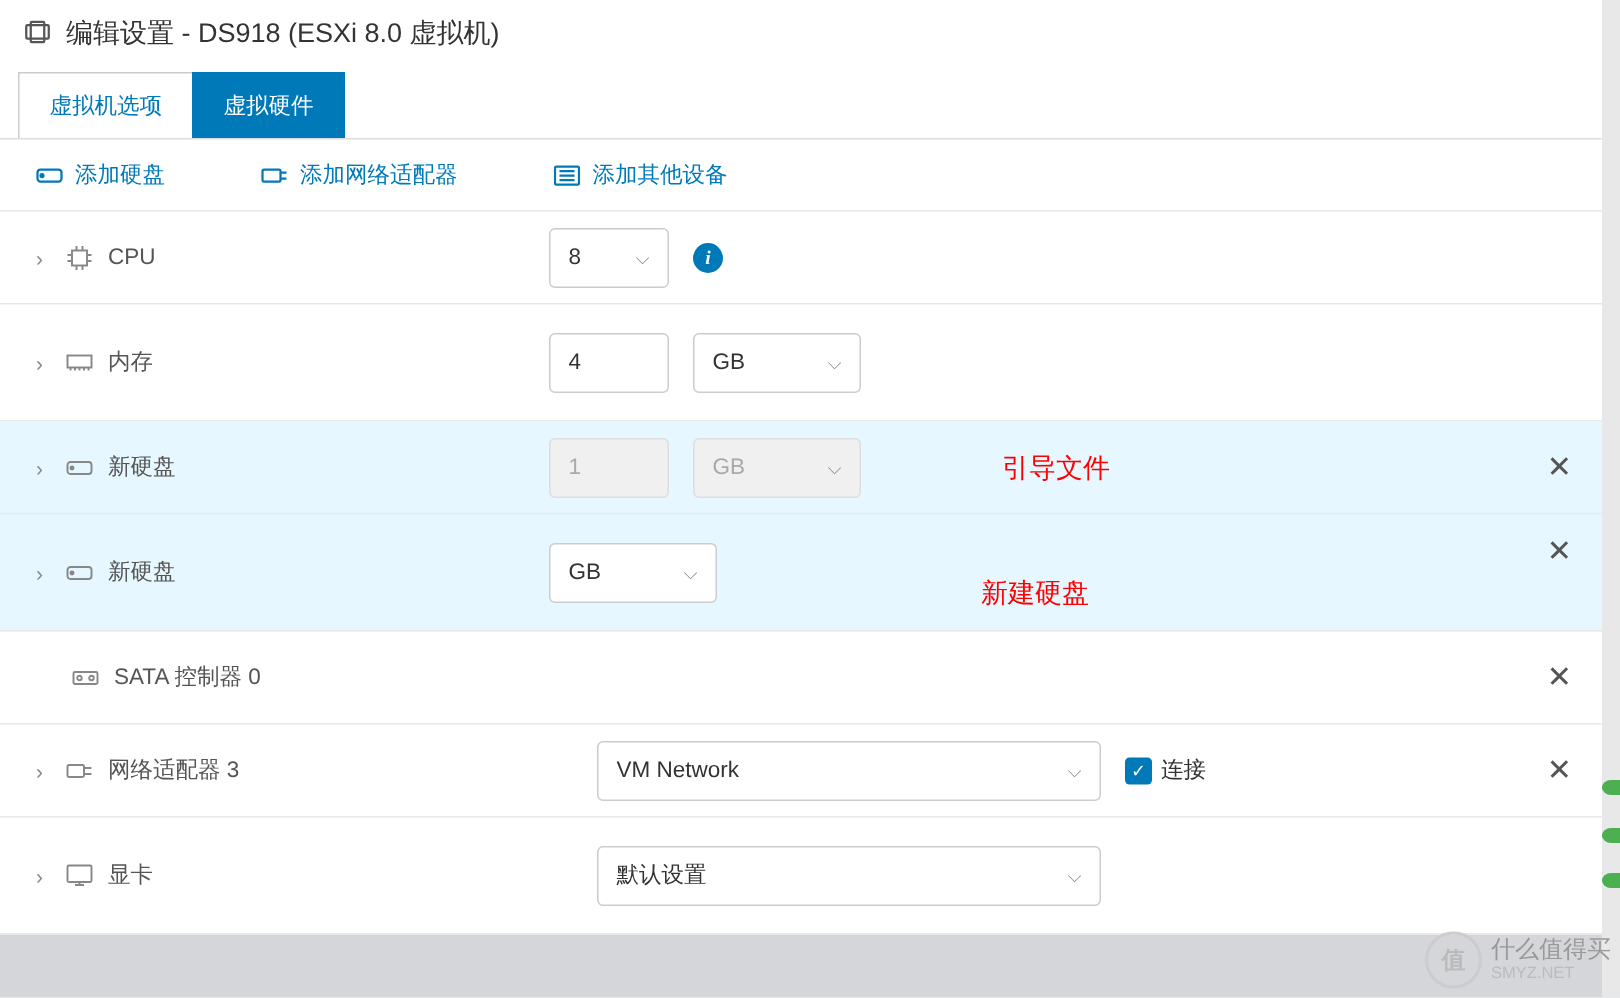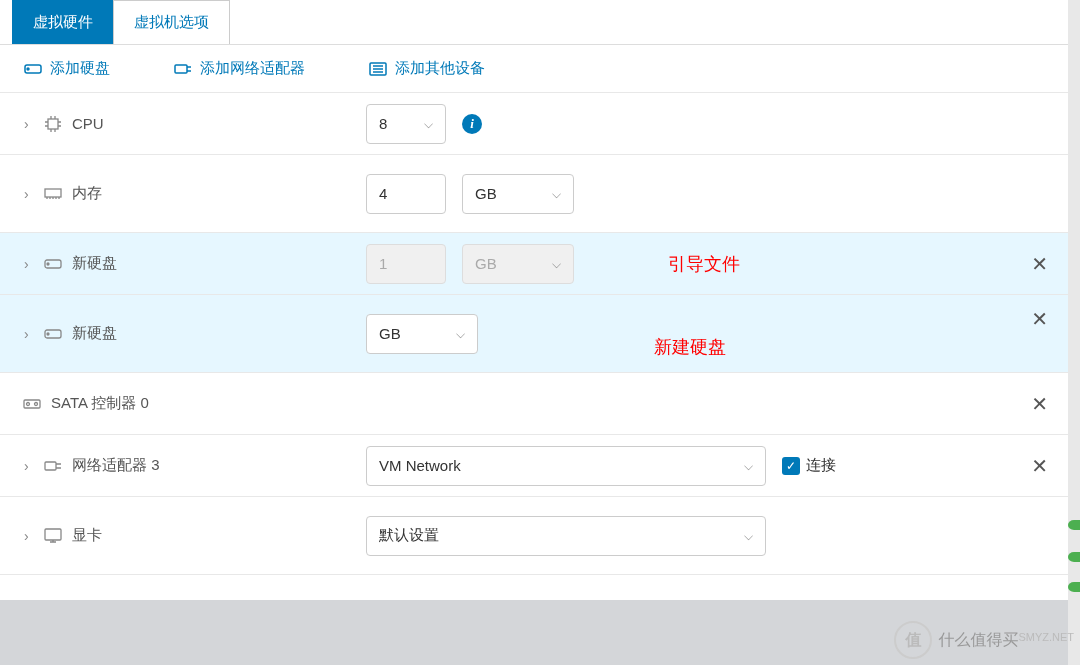--- a/index.html
+++ b/index.html
@@ -11,47 +11,56 @@
     .tab { padding: 12px 20px; font-size: 15px; font-weight: 500; cursor: pointer; background: #fff; border: 1px solid #ccc; border-bottom: none; color: #0079b8; margin-right: -1px; }
     .tab.active { background: #0079b8; color: #fff; border-color: #0079b8; }
     .toolbar { display: flex; padding: 14px 24px; gap: 64px; border-bottom: 1px solid #e8e8e8; }
     .toolbar-item { display: flex; align-items: center; gap: 8px; color: #0079b8; font-weight: 500; font-size: 15px; cursor: pointer; }
     .rows { }
     .row { display: flex; align-items: center; border-bottom: 1px solid #e8e8e8; min-height: 62px; padding: 6px 0; position: relative; }
     .row.highlight { background: #e6f7ff; }
     .row.tall { min-height: 78px; }
     .row-label { width: 366px; padding-left: 24px; display: flex; align-items: center; gap: 10px; color: #555; font-size: 15px; }
     .row-label .chev { color: #888; font-size: 14px; width: 10px; }
-    .row-label.indent { padding-left: 23px; }
+    .row-label.indent { padding-left: 48px; }
     .row-label .dev-icon { width: 18px; height: 18px; display: inline-flex; align-items: center; justify-content: center; }
     .row-controls { flex: 1; display: flex; align-items: center; gap: 16px; padding-right: 24px; }
     .select-box, .input-box { height: 40px; border: 1px solid #ccc; border-radius: 4px; background: #fff; display: flex; align-items: center; padding: 0 12px; font-size: 15px; color: #333; }
     .select-box { cursor: pointer; justify-content: space-between; }
     .select-box.disabled, .input-box.disabled { background: #f0f0f0; color: #aaa; cursor: default; border-color: #ddd; }
     .select-box .caret { color: #888; font-size: 12px; margin-left: 10px; }
     .info-icon { width: 20px; height: 20px; border-radius: 50%; background: #0079b8; color: #fff; display: flex; align-items: center; justify-content: center; font-size: 13px; font-weight: bold; font-style: italic; font-family: Georgia, serif; }
     .annotation { color: #ff0000; font-size: 18px; position: absolute; }
     .close-x { position: absolute; right: 20px; color: #555; font-size: 20px; cursor: pointer; font-weight: 300; }
     .checkbox-wrap { display: flex; align-items: center; gap: 6px; color: #333; font-size: 15px; }
     .checkbox { width: 18px; height: 18px; background: #0079b8; border-radius: 3px; display: flex; align-items: center; justify-content: center; color: #fff; font-size: 12px; }
     .watermark { position: absolute; right: 6px; bottom: 6px; display: flex; align-items: center; gap: 6px; color: #999; font-size: 16px; }
     .wm-circle { width: 38px; height: 38px; border: 2px solid #ccc; border-radius: 50%; display: flex; align-items: center; justify-content: center; color: #bbb; font-size: 16px; font-weight: bold; }
     .side-strip { position: absolute; right: 0; top: 0; width: 12px; height: 665px; background: #e8e8e8; }
     .green-dot { width: 12px; height: 10px; background: #4caf50; border-radius: 50% 0 0 50%; position: absolute; right: 0; }
     svg { display: block; }
-    .w80 { width: 80px; } .w134 { width: 112px; } .w400 { width: 400px; }
+    .w80 { width: 80px; } .w134 { width: 112px; } .w400 { width: 336px; margin-left: 32px; }
   </style>
 </head>
 <body>
 
 <div class="dialog">
+  <div class="dialog-header">
+    <span class="header-icon">
+      <svg viewBox="0 0 24 24" width="18" height="18" fill="none" stroke="#555" stroke-width="2">
+          <rect x="2" y="5" width="20" height="12" rx="1"></rect>
+          <rect x="6" y="2" width="12" height="18" rx="1"></rect>
+        </svg>
+    </span>
+    <span>编辑设置 - DS918 (ESXi 8.0 虚拟机)</span>
+  </div>
 
   <div class="tabs">
+    <div class="tab">虚拟机选项</div>
     <div class="tab active">虚拟硬件</div>
-    <div class="tab">虚拟机选项</div>
   </div>
 
   <div class="toolbar">
     <div class="toolbar-item">
       <span>
           <svg width="18" height="14" viewBox="0 0 18 14" fill="none" stroke="#0079b8" stroke-width="1.5">
             <rect x="1" y="3" width="16" height="8" rx="2"></rect>
             <circle cx="4" cy="7" r="1" fill="#0079b8"></circle>
           </svg>
         </span>
@@ -225,17 +234,17 @@
 </div>
 
 <div class="side-strip">
   <div class="green-dot" style="top:520px"></div>
   <div class="green-dot" style="top:552px"></div>
   <div class="green-dot" style="top:582px"></div>
 </div>
 
 <div class="watermark">
   <div class="wm-circle">值</div>
-  <div style="display:flex;flex-direction:row;line-height:1.1">
+  <div style="display:flex;flex-direction:column;line-height:1.1">
     <span>什么值得买</span>
     <span style="font-size:11px;color:#bbb">SMYZ.NET</span>
   </div>
 </div>
 
 </body></html>

